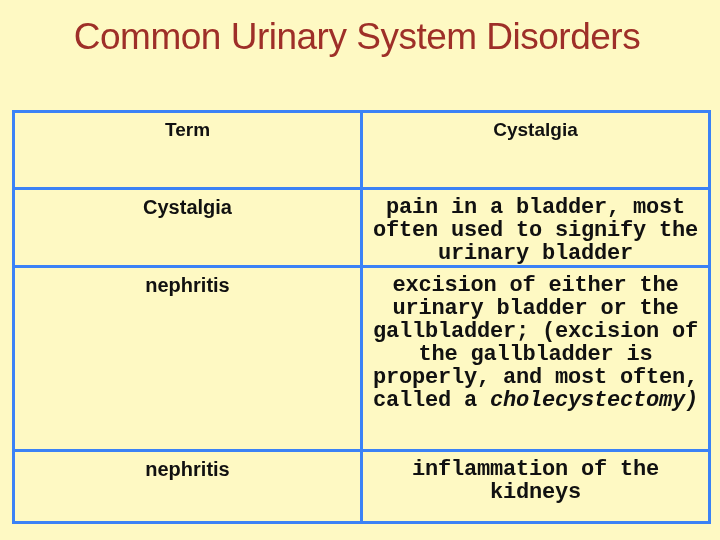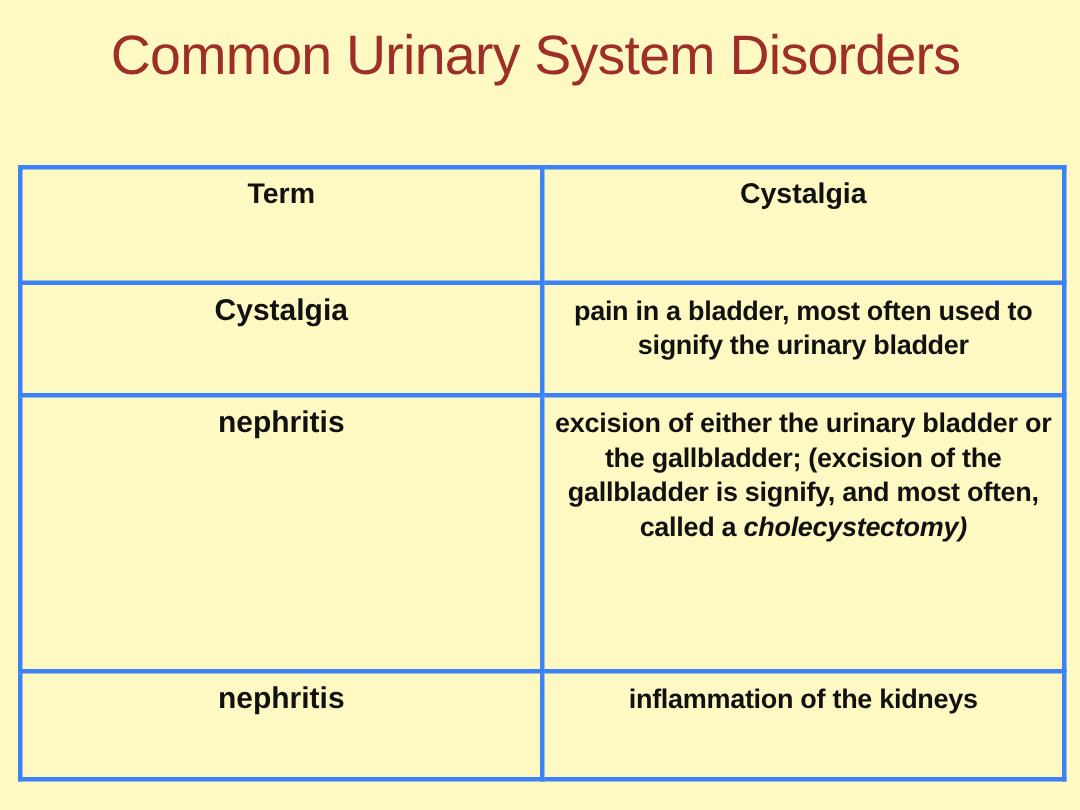--- a/index.html
+++ b/index.html
@@ -46,23 +46,24 @@
   }
   .terms-table th {
     font-size: 19px;
     line-height: 22px;
   }
   .term-cell {
     font-size: 20px;
     line-height: 23px;
   }
   .def-cell {
-    font-size: 18px;
+    font-size: 22px;
     line-height: 23px;
     letter-spacing: -0.2px;
+    font-family: Liberation Mono, monospace;
   }
   .def-cell em {
     font-style: italic;
   }
   tr.row-header { height: 77px; }
   tr.row-1 { height: 75px; }
   tr.row-2 { height: 184px; }
   tr.row-3 { height: 72px; }
 </style>
 </head>
@@ -83,21 +84,21 @@
       <tr class="row-header">
         <th>Term</th>
         <th>Cystalgia</th>
       </tr>
       <tr class="row-1">
         <td class="term-cell">Cystalgia</td>
         <td class="def-cell"><span>pain in a bladder, most often used to signify the urinary bladder</span><em></em></td>
       </tr>
       <tr class="row-2">
         <td class="term-cell">nephritis</td>
-        <td class="def-cell"><span>excision of either the urinary bladder or the gallbladder; (excision of the gallbladder is signify, and most often, called a </span><em>cholecystectomy)</em></td>
+        <td class="def-cell"><span>excision of either the urinary bladder or the gallbladder; (excision of the gallbladder is properly, and most often, called a </span><em>cholecystectomy)</em></td>
       </tr>
       <tr class="row-3">
         <td class="term-cell">nephritis</td>
         <td class="def-cell"><span>inflammation of the kidneys</span><em></em></td>
       </tr>
     </tbody>
   </table>
 
 </div>
 

